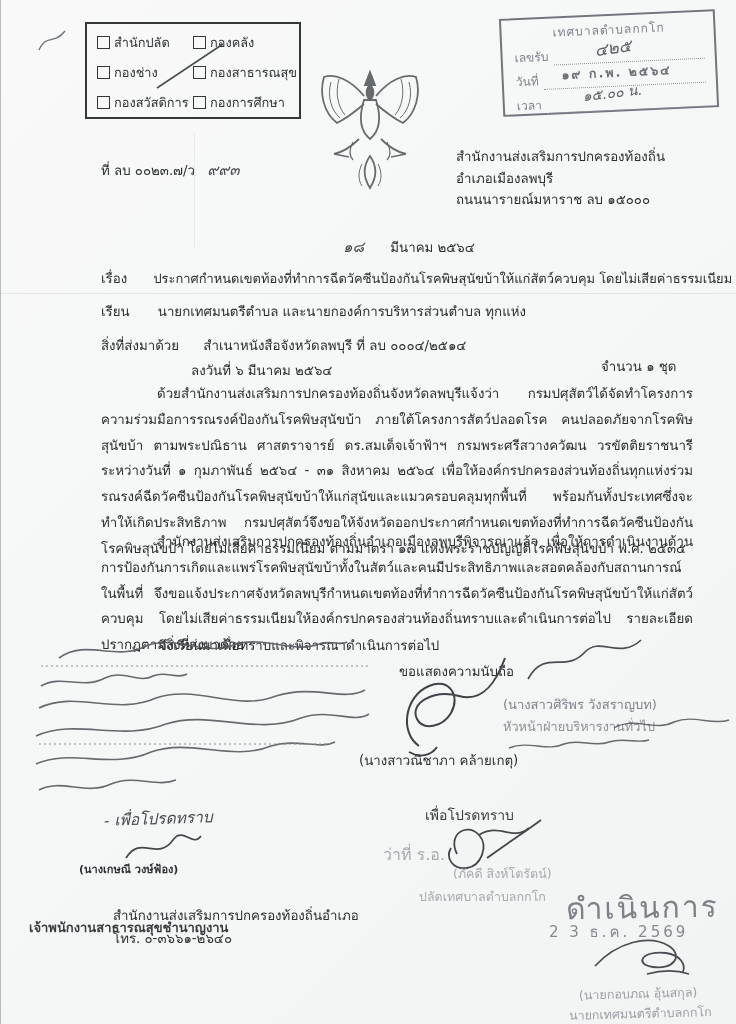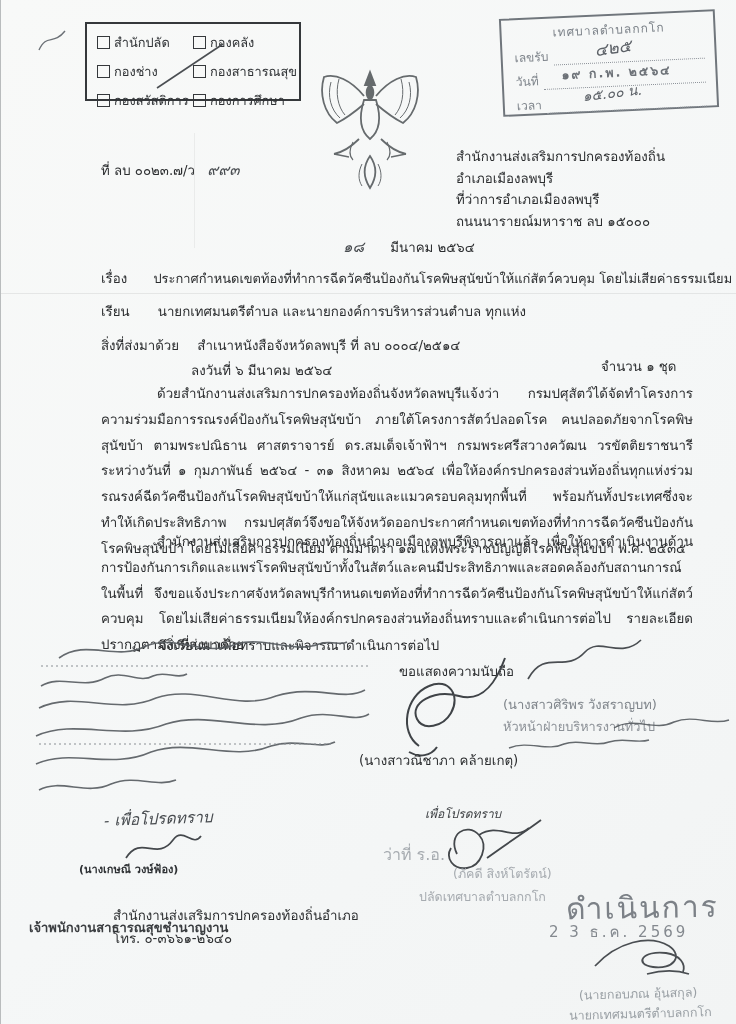--- a/index.html
+++ b/index.html
@@ -7,21 +7,21 @@
        font-family:"DejaVu Sans","Liberation Sans",sans-serif;}
   .sheet{position:absolute;left:0;top:0;width:736px;height:1024px;
          background:linear-gradient(135deg,#f8f9f8 0%,#f5f7f7 55%,#f2f4f4 100%);
          border-left:1px solid #b9bcbd;}
   .abs{position:absolute;}
   .t{color:#2b2d2f;font-size:13.3px;line-height:25.8px;}
   .nowrap{white-space:nowrap;}
   .hand{font-style:italic;color:#474b4f;font-family:"DejaVu Serif","Liberation Serif",serif;}
   .stampgrey{color:#84898f;}
   .faint{color:#a6abb0;}
-  .routing{left:84px;top:22px;width:216px;height:79px;border:2px solid #35383b;
+  .routing{left:84px;top:22px;width:216px;height:97px;border:2px solid #35383b;
            padding:8px 6px 4px 10px;box-sizing:border-box;
            display:grid;grid-template-columns:96px auto;row-gap:8px;align-content:space-between;}
   .ritem{display:flex;align-items:center;font-size:12.8px;color:#303336;white-space:nowrap;}
   .cbox{display:inline-block;width:11px;height:11px;border:1.6px solid #35383b;margin-right:4px;flex:none;}
   .rstamp{left:500px;top:14px;width:216px;height:98px;border:2.5px solid #70767c;
           transform:rotate(-2.6deg);color:#7d838a;font-size:12px;
           padding:4px 10px 4px 12px;box-sizing:border-box;}
   .rline{display:flex;align-items:flex-end;margin-top:5px;}
   .rlead{flex:1;border-bottom:1px dotted #8e939a;height:12px;margin-left:5px;}
   .bodyp{text-indent:56px;text-align:justify;word-break:break-word;}
@@ -108,21 +108,20 @@
   <div class="abs" style="left:193px;top:133px;width:1px;height:115px;background:rgba(0,0,0,0.05);"></div>
 
   <div class="abs t nowrap" style="left:100px;top:158px;">
     <span>ที่ ลบ ๐๐๒๓.๗/ว</span>
     <span class="hand" style="font-size:15px;margin-left:8px;">๙๙๓</span>
   </div>
 
   <div class="abs t" style="left:455px;top:146px;line-height:21.6px;">
     <div>สำนักงานส่งเสริมการปกครองท้องถิ่น</div>
     <div>อำเภอเมืองลพบุรี</div>
-    <div>ที่ว่าการอำเภอเมืองลพบุรี</div>
     <div>ถนนนารายณ์มหาราช ลบ ๑๕๐๐๐</div>
   </div>
 
   <div class="abs t nowrap" style="left:342px;top:235px;">
     <span class="hand" style="font-size:15px;">๑๘</span>
     <span style="margin-left:22px;">มีนาคม ๒๕๖๔</span>
   </div>
 
   <div class="abs t nowrap" style="left:100px;top:266px;">
     <span>เรื่อง</span>
@@ -131,21 +130,21 @@
 
   <div class="abs" style="left:0;top:293px;width:736px;height:1px;background:rgba(0,0,0,0.07);"></div>
 
   <div class="abs t nowrap" style="left:100px;top:299px;">
     <span>เรียน</span>
     <span style="margin-left:24px;">นายกเทศมนตรีตำบล และนายกองค์การบริหารส่วนตำบล ทุกแห่ง</span>
   </div>
 
   <div class="abs t nowrap" style="left:100px;top:333px;">
     <span>สิ่งที่ส่งมาด้วย</span>
-    <span style="margin-left:14px;">สำเนาหนังสือจังหวัดลพบุรี ที่ ลบ ๐๐๐๔/๒๕๑๔</span>
+    <span style="margin-left:20px;">สำเนาหนังสือจังหวัดลพบุรี ที่ ลบ ๐๐๐๔/๒๕๑๔</span>
   </div>
   <div class="abs t nowrap" style="left:190px;top:358px;">ลงวันที่ ๖ มีนาคม ๒๕๖๔</div>
   <div class="abs t nowrap" style="left:600px;top:354px;">จำนวน ๑ ชุด</div>
 
   <div class="abs t bodyp" style="left:100px;top:381px;width:592px;">ด้วยสำนักงานส่งเสริมการปกครองท้องถิ่นจังหวัดลพบุรีแจ้งว่า กรมปศุสัตว์ได้จัดทำโครงการความร่วมมือการรณรงค์ป้องกันโรคพิษสุนัขบ้า ภายใต้โครงการสัตว์ปลอดโรค คนปลอดภัยจากโรคพิษสุนัขบ้า ตามพระปณิธาน ศาสตราจารย์ ดร.สมเด็จเจ้าฟ้าฯ กรมพระศรีสวางควัฒน วรขัตติยราชนารี ระหว่างวันที่ ๑ กุมภาพันธ์ ๒๕๖๔ - ๓๑ สิงหาคม ๒๕๖๔ เพื่อให้องค์กรปกครองส่วนท้องถิ่นทุกแห่งร่วมรณรงค์ฉีดวัคซีนป้องกันโรคพิษสุนัขบ้าให้แก่สุนัขและแมวครอบคลุมทุกพื้นที่ พร้อมกันทั้งประเทศซึ่งจะทำให้เกิดประสิทธิภาพ กรมปศุสัตว์จึงขอให้จังหวัดออกประกาศกำหนดเขตท้องที่ทำการฉีดวัคซีนป้องกันโรคพิษสุนัขบ้า โดยไม่เสียค่าธรรมเนียม ตามมาตรา ๑๗ แห่งพระราชบัญญัติโรคพิษสุนัขบ้า พ.ศ. ๒๕๓๕</div>
   <div class="abs t bodyp" style="left:100px;top:529px;width:592px;">สำนักงานส่งเสริมการปกครองท้องถิ่นอำเภอเมืองลพบุรีพิจารณาแล้ว เพื่อให้การดำเนินงานด้านการป้องกันการเกิดและแพร่โรคพิษสุนัขบ้าทั้งในสัตว์และคนมีประสิทธิภาพและสอดคล้องกับสถานการณ์ในพื้นที่ จึงขอแจ้งประกาศจังหวัดลพบุรีกำหนดเขตท้องที่ทำการฉีดวัคซีนป้องกันโรคพิษสุนัขบ้าให้แก่สัตว์ควบคุม โดยไม่เสียค่าธรรมเนียมให้องค์กรปกครองส่วนท้องถิ่นทราบและดำเนินการต่อไป รายละเอียดปรากฏตามสิ่งที่ส่งมาด้วย</div>
 
   <div class="abs t nowrap" style="left:158px;top:633px;">จึงเรียนมาเพื่อทราบและพิจารณาดำเนินการต่อไป</div>
   <div class="abs t nowrap" style="left:398px;top:659px;">ขอแสดงความนับถือ</div>
 
@@ -185,21 +184,21 @@
 
   <div class="abs t nowrap" style="left:358px;top:748px;">(นางสาวณิชาภา  คล้ายเกตุ)</div>
 
   <div class="abs hand nowrap" style="left:103px;top:806px;font-size:15.5px;transform:rotate(-2deg);">- เพื่อโปรดทราบ</div>
   <svg class="abs scrib" style="left:120px;top:826px;" width="85" height="42">
     <path d="M5 32 C20 8 36 36 52 14 C62 0 72 22 80 10" stroke="#44484c" stroke-width="1.7" fill="none"></path>
   </svg>
   <div class="abs nowrap" style="left:78px;top:860px;font-size:11px;font-weight:bold;color:#2e3134;">(นางเกษณี  วงษ์ฟ้อง)</div>
   <div class="abs nowrap" style="left:28px;top:882px;font-size:13px;font-weight:bold;color:#3a3d40;margin-top:35px;">เจ้าพนักงานสาธารณสุขชำนาญงาน</div>
 
-  <div class="abs nowrap" style="left:424px;top:804px;font-size:12px;color:#3a3d40;font-style:italic;">เพื่อโปรดทราบ</div>
+  <div class="abs nowrap" style="left:424px;top:804px;font-size:14px;color:#3a3d40;">เพื่อโปรดทราบ</div>
   <svg class="abs scrib" style="left:428px;top:820px;" width="115" height="66">
     <g stroke="#44484c" stroke-width="1.8" fill="none">
       <path d="M28 34 C18 14 38 2 50 15 C60 26 52 46 38 48 C24 50 16 38 22 28"></path>
       <path d="M50 15 C70 2 84 22 100 8"></path>
       <path d="M58 38 C80 22 96 12 112 0"></path>
     </g>
   </svg>
   <div class="abs nowrap faint" style="left:382px;top:842px;font-size:16px;">ว่าที่ ร.อ.</div>
   <div class="abs nowrap faint" style="left:452px;top:864px;font-size:12.5px;">(ภัคดี  สิงห์โตรัตน์)</div>
   <div class="abs nowrap faint" style="left:418px;top:887px;font-size:12.5px;">ปลัดเทศบาลตำบลกกโก</div>

